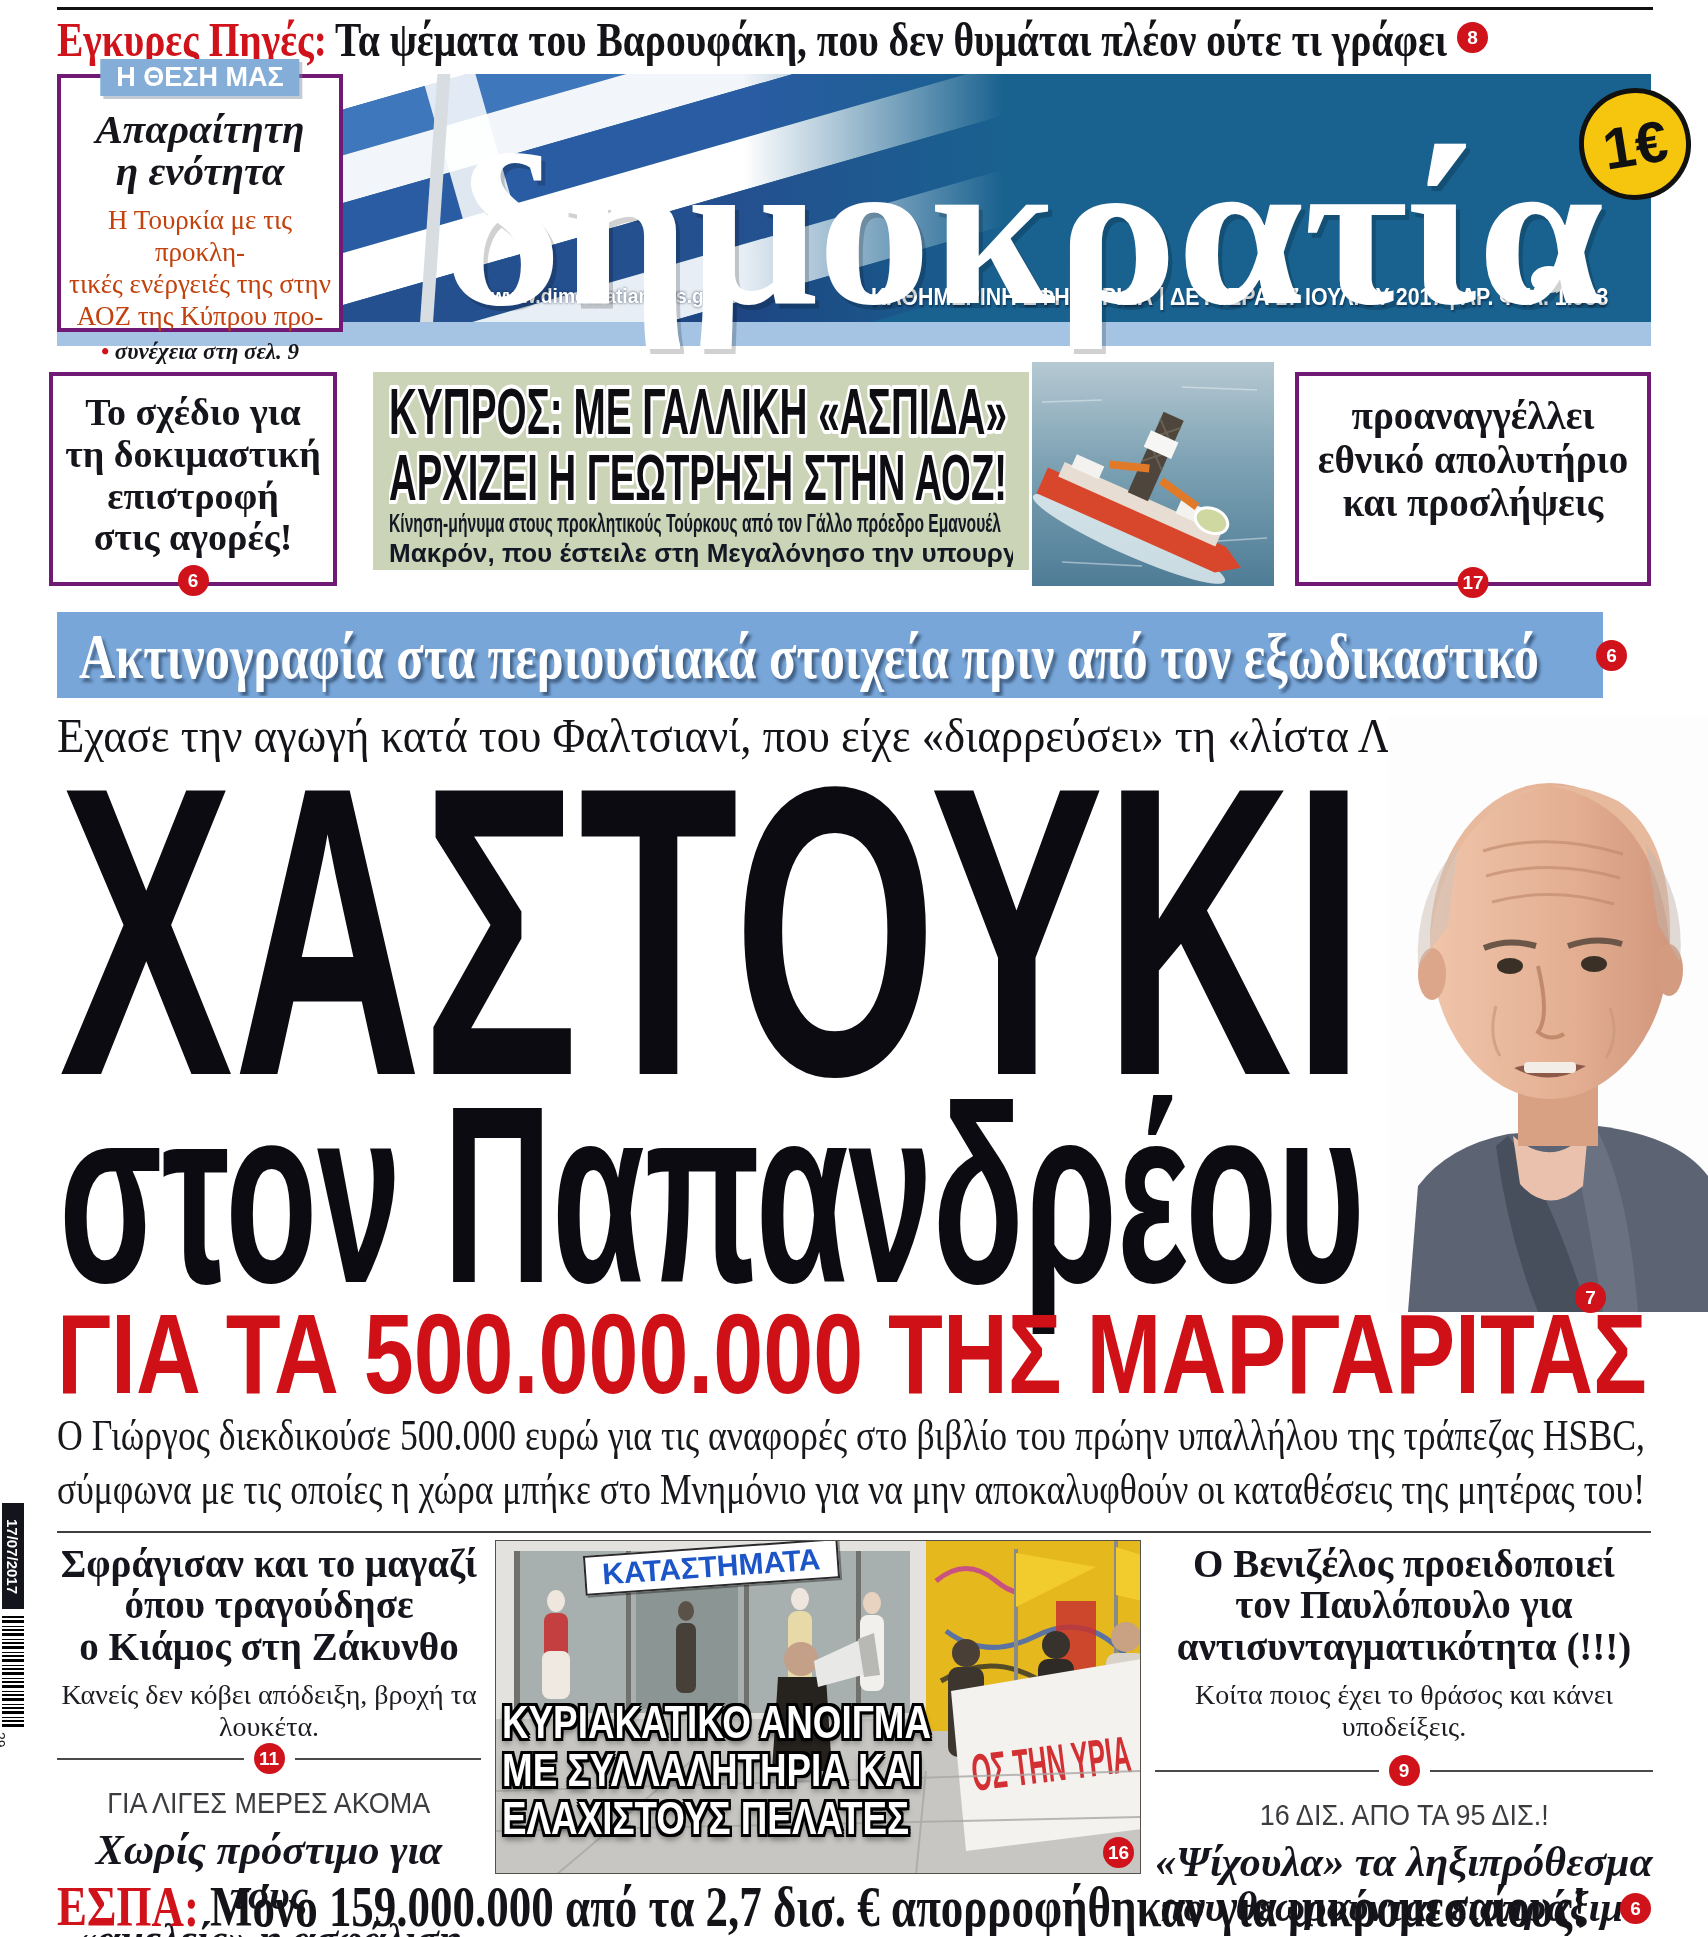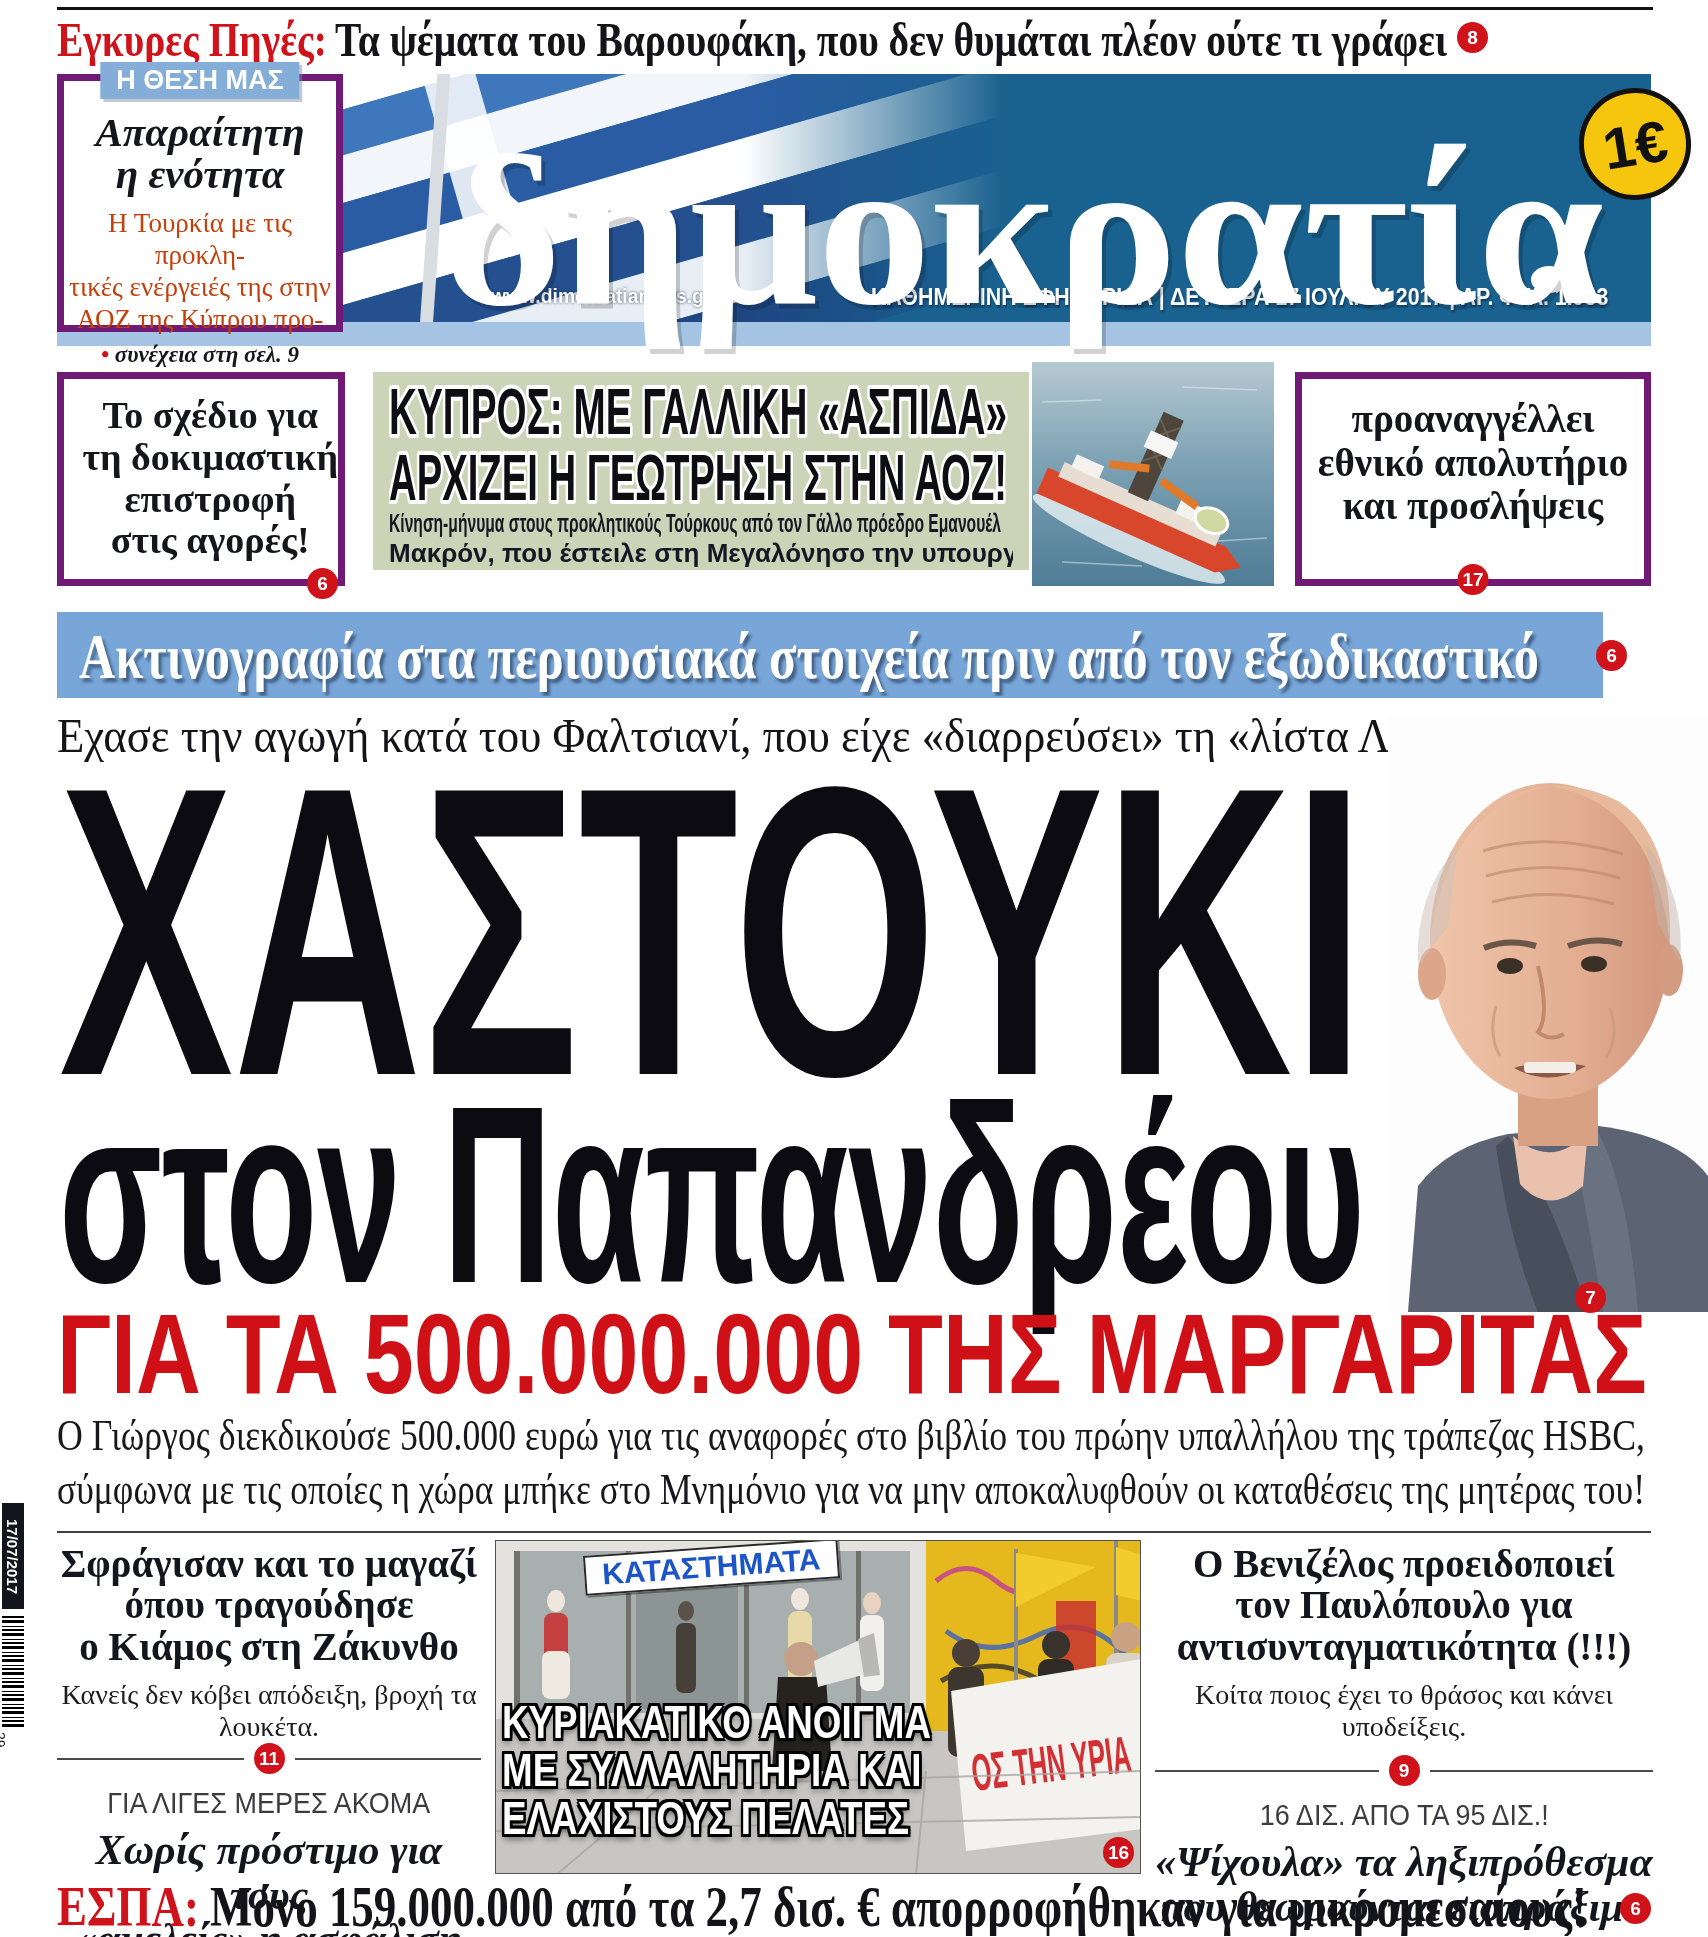--- a/index.html
+++ b/index.html
@@ -3,21 +3,21 @@
 <meta charset="utf-8">
 <style>
   html,body{margin:0;padding:0;background:#e9e9e9;}
   #page{position:relative;width:1708px;height:1937px;background:#fff;overflow:hidden;
         font-family:"Liberation Serif",serif;color:#141419;}
   .abs{position:absolute;}
   .sans{font-family:"Liberation Sans",sans-serif;}
   .badge{display:inline-flex;align-items:center;justify-content:center;
          width:31px;height:31px;border-radius:50%;background:#d0121a;color:#fff;
          font:bold 19px "Liberation Sans",sans-serif;flex:none;}
-  .box{border:7px solid #701a75;background:#fff;box-sizing:border-box;}
+  .box{border:4px solid #701a75;background:#fff;box-sizing:border-box;}
   .divider-badge{display:flex;align-items:center;gap:10px;}
   .divider-badge .line{flex:1;height:2px;background:#4a4a4c;}
   .col{display:flex;flex-direction:column;align-items:center;text-align:center;}
   .col-head{font:bold 39px/1.06 "Liberation Serif",serif;color:#15151d;}
   .col-sub{font:28px/1.15 "Liberation Serif",serif;color:#1c1c22;margin-top:12px;}
   .col-kicker{font:29px "Liberation Sans",sans-serif;color:#3c3c40;margin-top:13px;transform:scaleX(.93);}
   .col-italic{font:bold italic 42px/1.06 "Liberation Serif",serif;color:#15151d;margin-top:8px;}
   svg text{font-family:"Liberation Sans","DejaVu Sans",sans-serif;}
   svg text.ser{font-family:"Liberation Serif","DejaVu Serif",serif;}
   .shadowed{filter:drop-shadow(3px 4px 1.5px rgba(10,25,50,.5));}
@@ -79,21 +79,21 @@
       <div>η ενότητα</div>
     </div>
     <div style="margin-top:13px;font:27px/1.18 'Liberation Serif',serif;color:#c2410c;">
       <div>Η Τουρκία με τις προκλη-</div>
       <div>τικές ενέργειές της στην</div>
       <div>ΑΟΖ της Κύπρου προ-</div>
     </div>
     <div style="margin-top:6px;font:bold italic 23px 'Liberation Serif',serif;color:#15151c;"><span style="color:#d0121a;">•</span> <span>συνέχεια στη σελ. 9</span></div>
   </div>
 
-  <div class="abs box col" style="left:57px;top:372px;width:288px;height:214px;align-items:flex-end;">
+  <div class="abs box col" style="left:49px;top:372px;width:288px;height:214px;">
     <div style="margin-top:16px;font:bold 38px/1.1 'Liberation Serif',serif;color:#15151c;">
       <div>Το σχέδιο για</div>
       <div>τη δοκιμαστική</div>
       <div>επιστροφή</div>
       <div>στις αγορές!</div>
     </div>
     <span class="badge" style="margin-top:6px;">6</span>
   </div>
 
   <div class="abs" style="left:373px;top:372px;width:656px;height:198px;background:#cbd4b6;">

